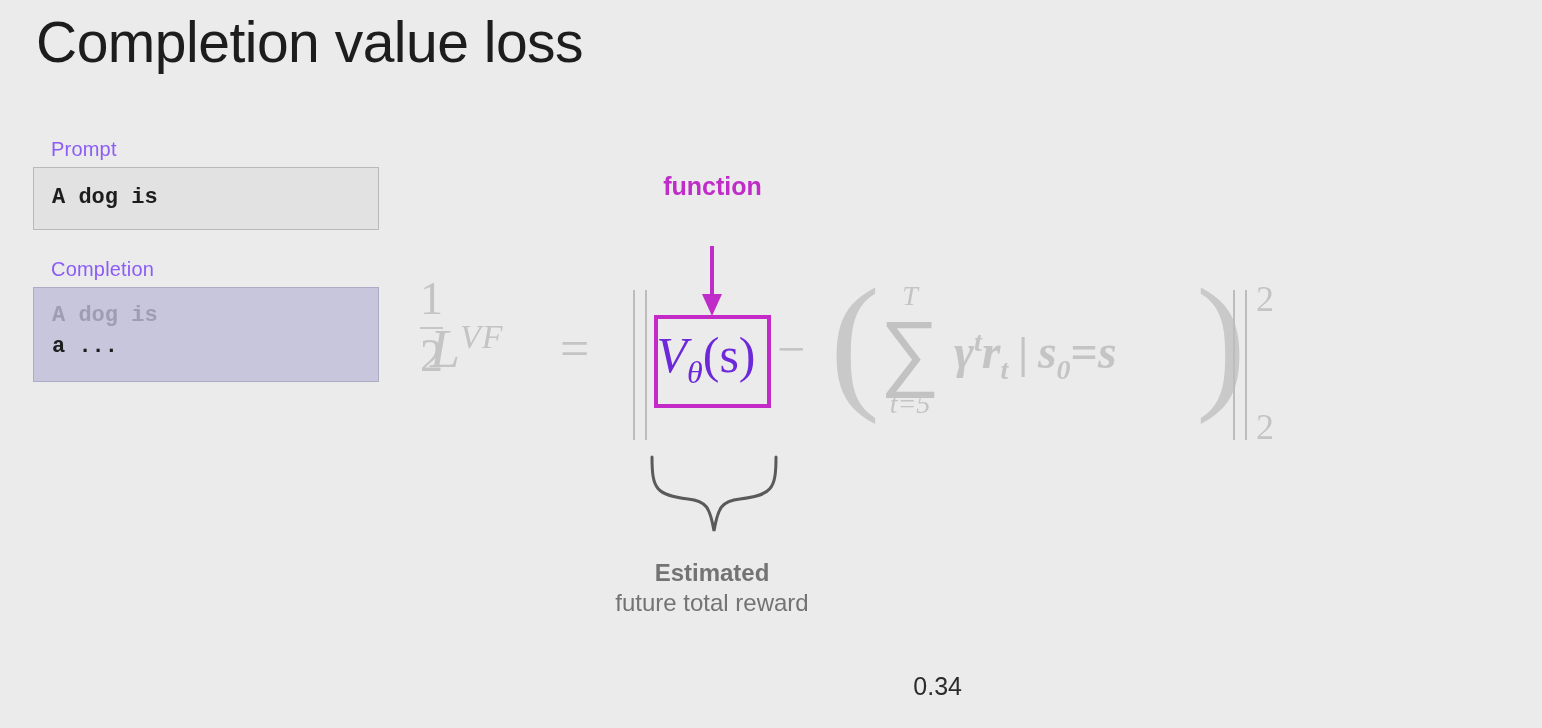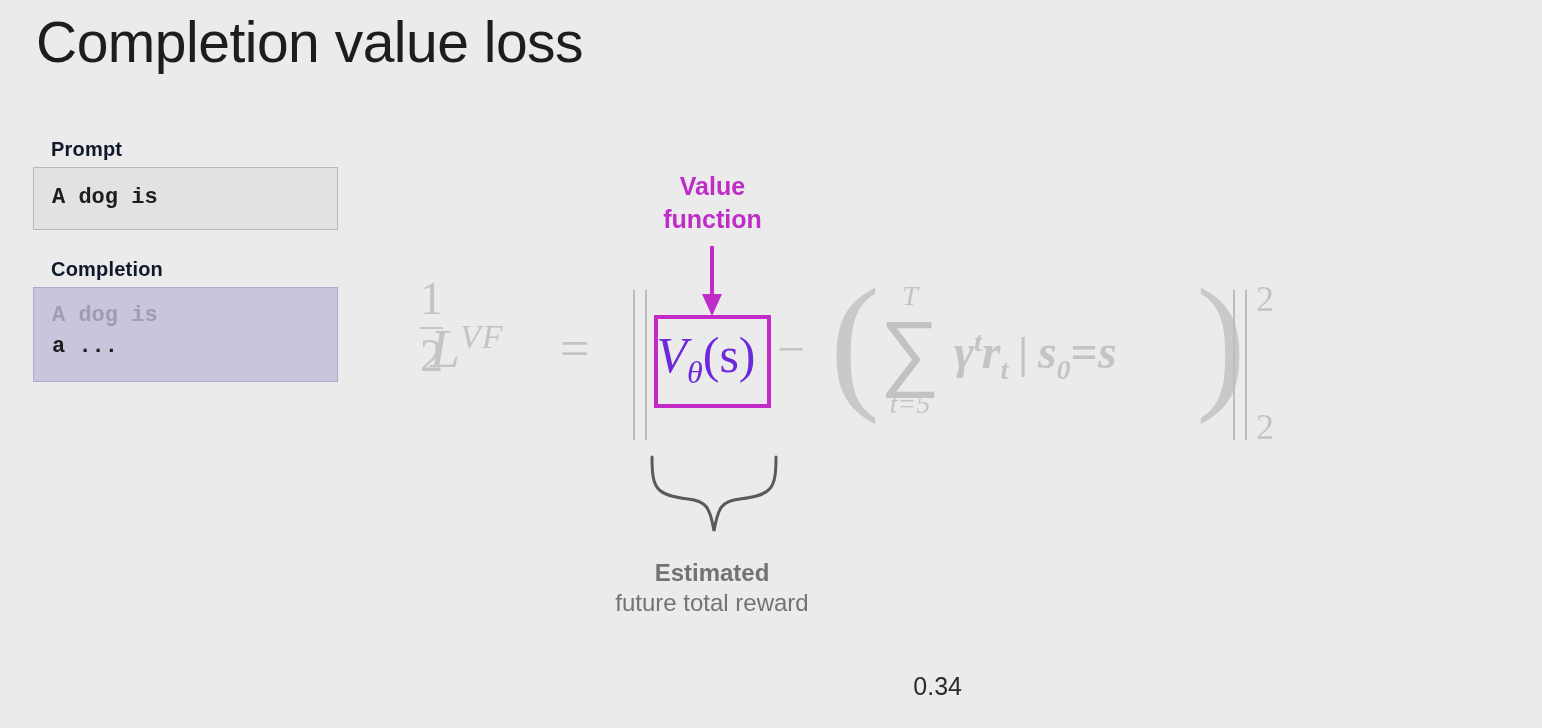--- a/index.html
+++ b/index.html
@@ -38,38 +38,38 @@
 
   
   .io-panel {
     position: absolute;
     left: 33px;
     top: 138px;
     width: 345px;
   }
   .io-label {
     font-size: 20px;
-    font-weight: bold;
-    color: #0f172a;
+    font-weight: normal;
+    color: #8b5cf6;
     letter-spacing: 0.2px;
     margin: 0 0 6px 18px;
   }
   .io-label.second { margin-top: 28px; }
 
   .io-box {
     box-sizing: border-box;
     border: 1px solid #b9b9b9;
     background: #e2e2e2;
     padding: 14px 18px 16px 18px;
     font-family: "Liberation Mono", "DejaVu Sans Mono", monospace;
     font-size: 22px;
     font-weight: bold;
     line-height: 1.42;
     color: #1d1d1d;
-    width: 305px;
+    width: 346px;
     min-height: 44px;
   }
   .io-box.completion {
     background: #c8c6dc;
     border-color: #aeacc4;
     padding-top: 12px;
     padding-bottom: 18px;
   }
   .tok-faded { color: #9f9db4; }
   .tok-new   { color: #1d1d1d; }
@@ -319,21 +319,20 @@
 
     <div class="io-label second">Completion</div>
     <div class="io-box completion">
       <div class="tok-faded">A dog is</div>
       <div class="tok-new">a ...</div>
     </div>
 
   </div>
 
   <div class="annotation">
-    <span>Value</span>
     <span>function</span>
   </div>
   <svg class="ann-arrow" viewBox="0 0 28 72">
     <line x1="14" y1="0" x2="14" y2="52" stroke="#bf2cc8" stroke-width="4"></line>
     <polygon points="14,70 4,48 24,48" fill="#bf2cc8"></polygon>
   </svg>
 
   <div class="formula">
 
     <span class="math lvf mi"><span>L</span><span class="sup">VF</span></span>

